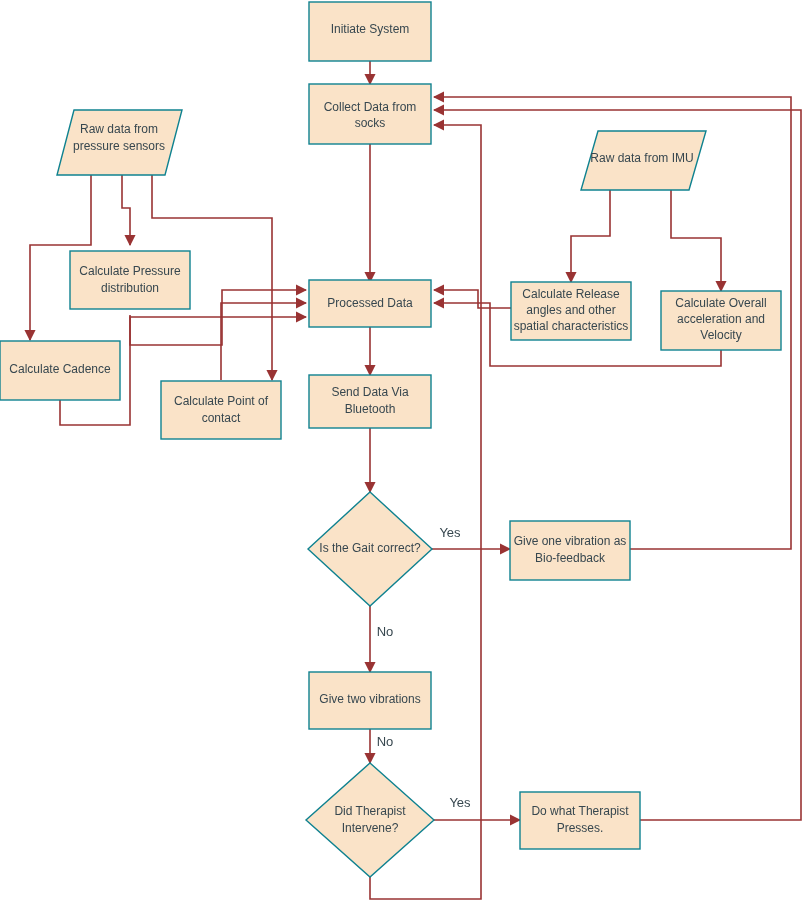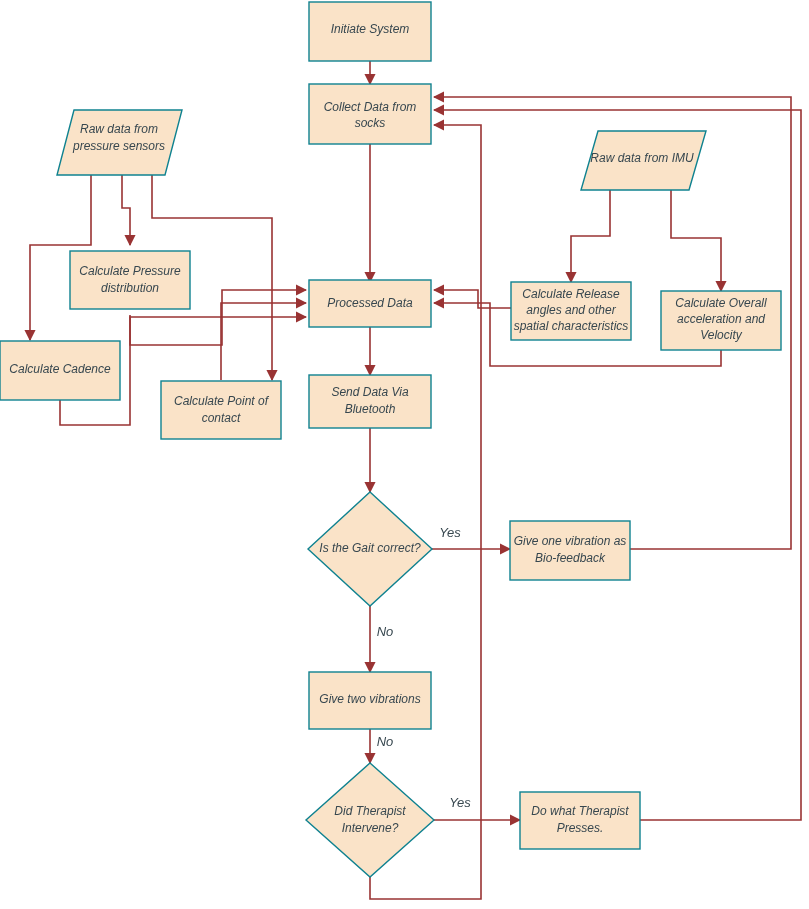--- a/index.html
+++ b/index.html
@@ -10,21 +10,20 @@
   body {
     width: 809px;
     height: 909px;
     font-family: "Liberation Sans", sans-serif;
     overflow: hidden;
   }
   #flow-root {
     position: relative;
     width: 809px;
     height: 645px;
-    font-style: italic;
   }
   svg.diagram {
     display: block;
     width: 809px;
     height: 909px;
   }
   .node-shape {
     fill: #fae3c8;
     stroke: #0f8290;
     stroke-width: 1.4;

